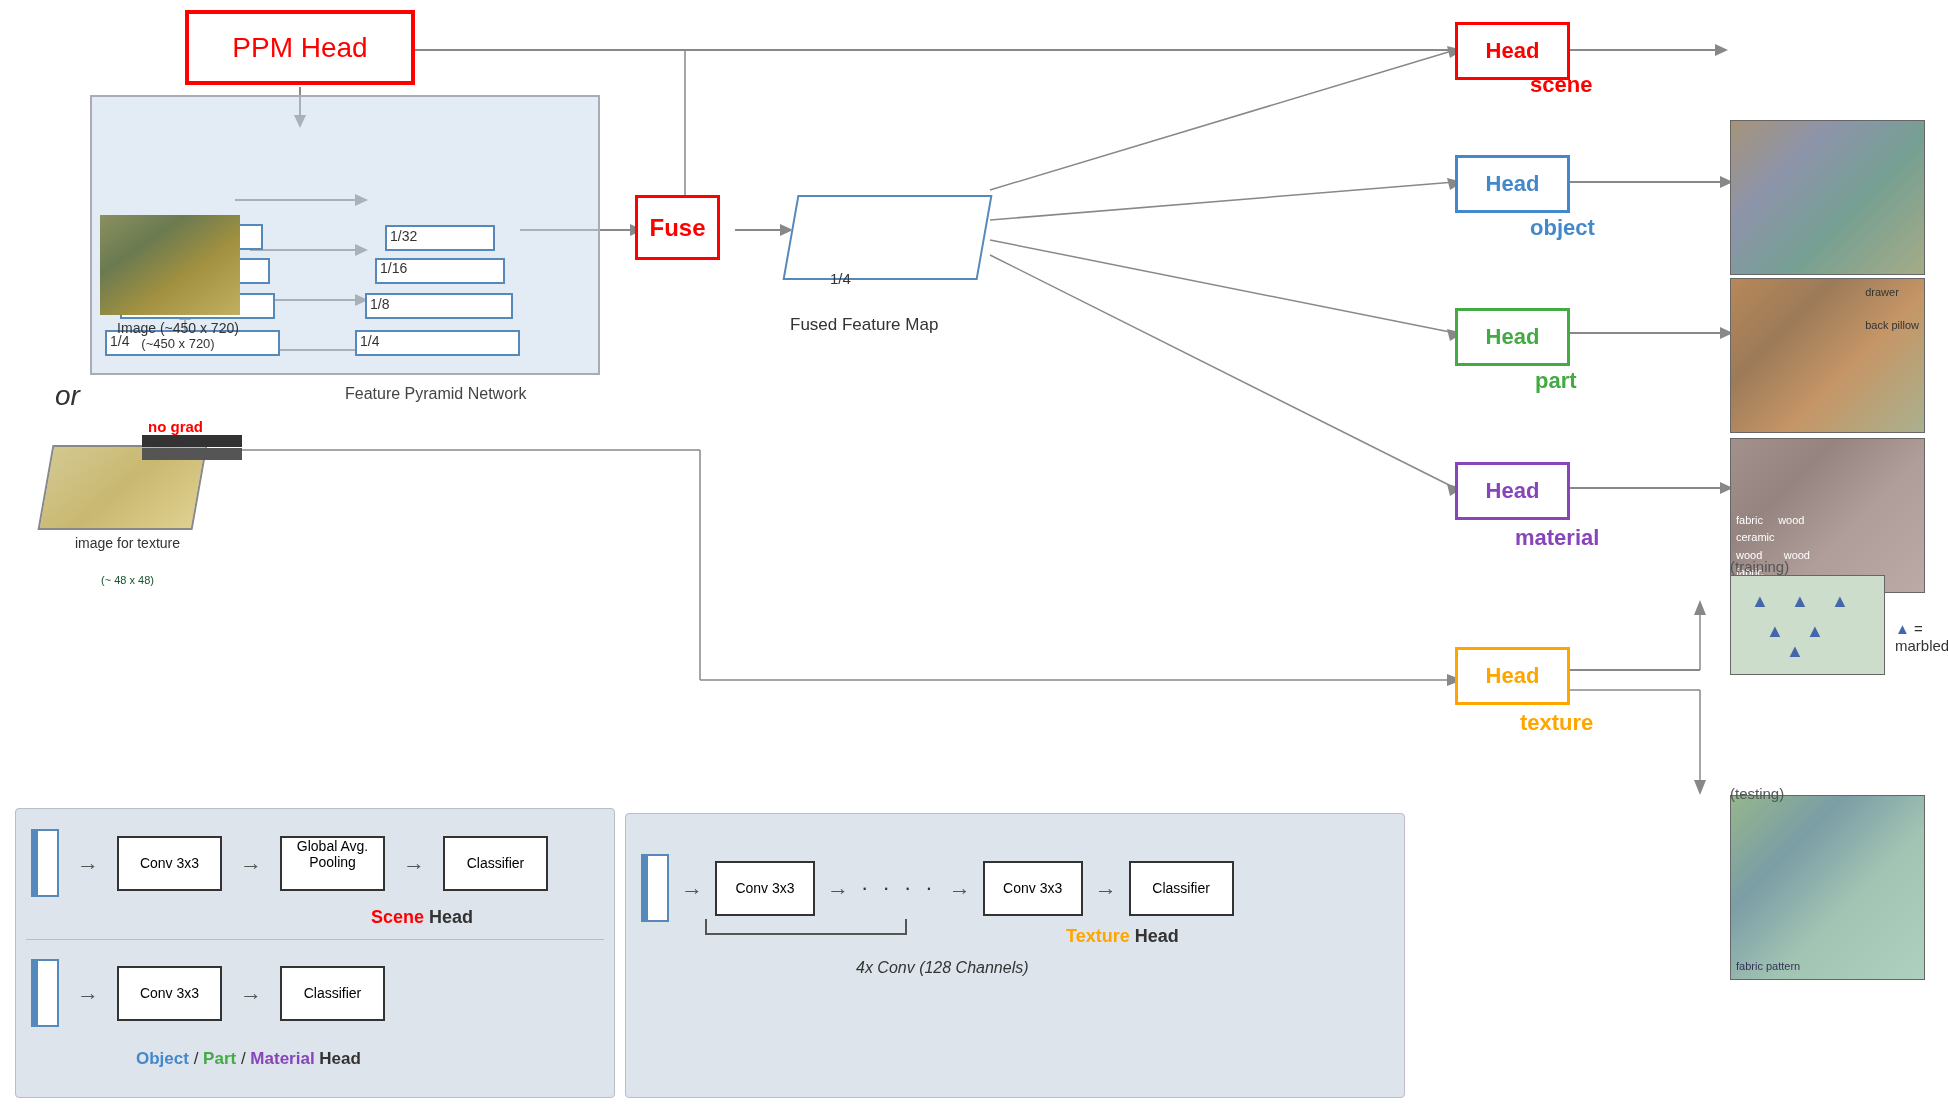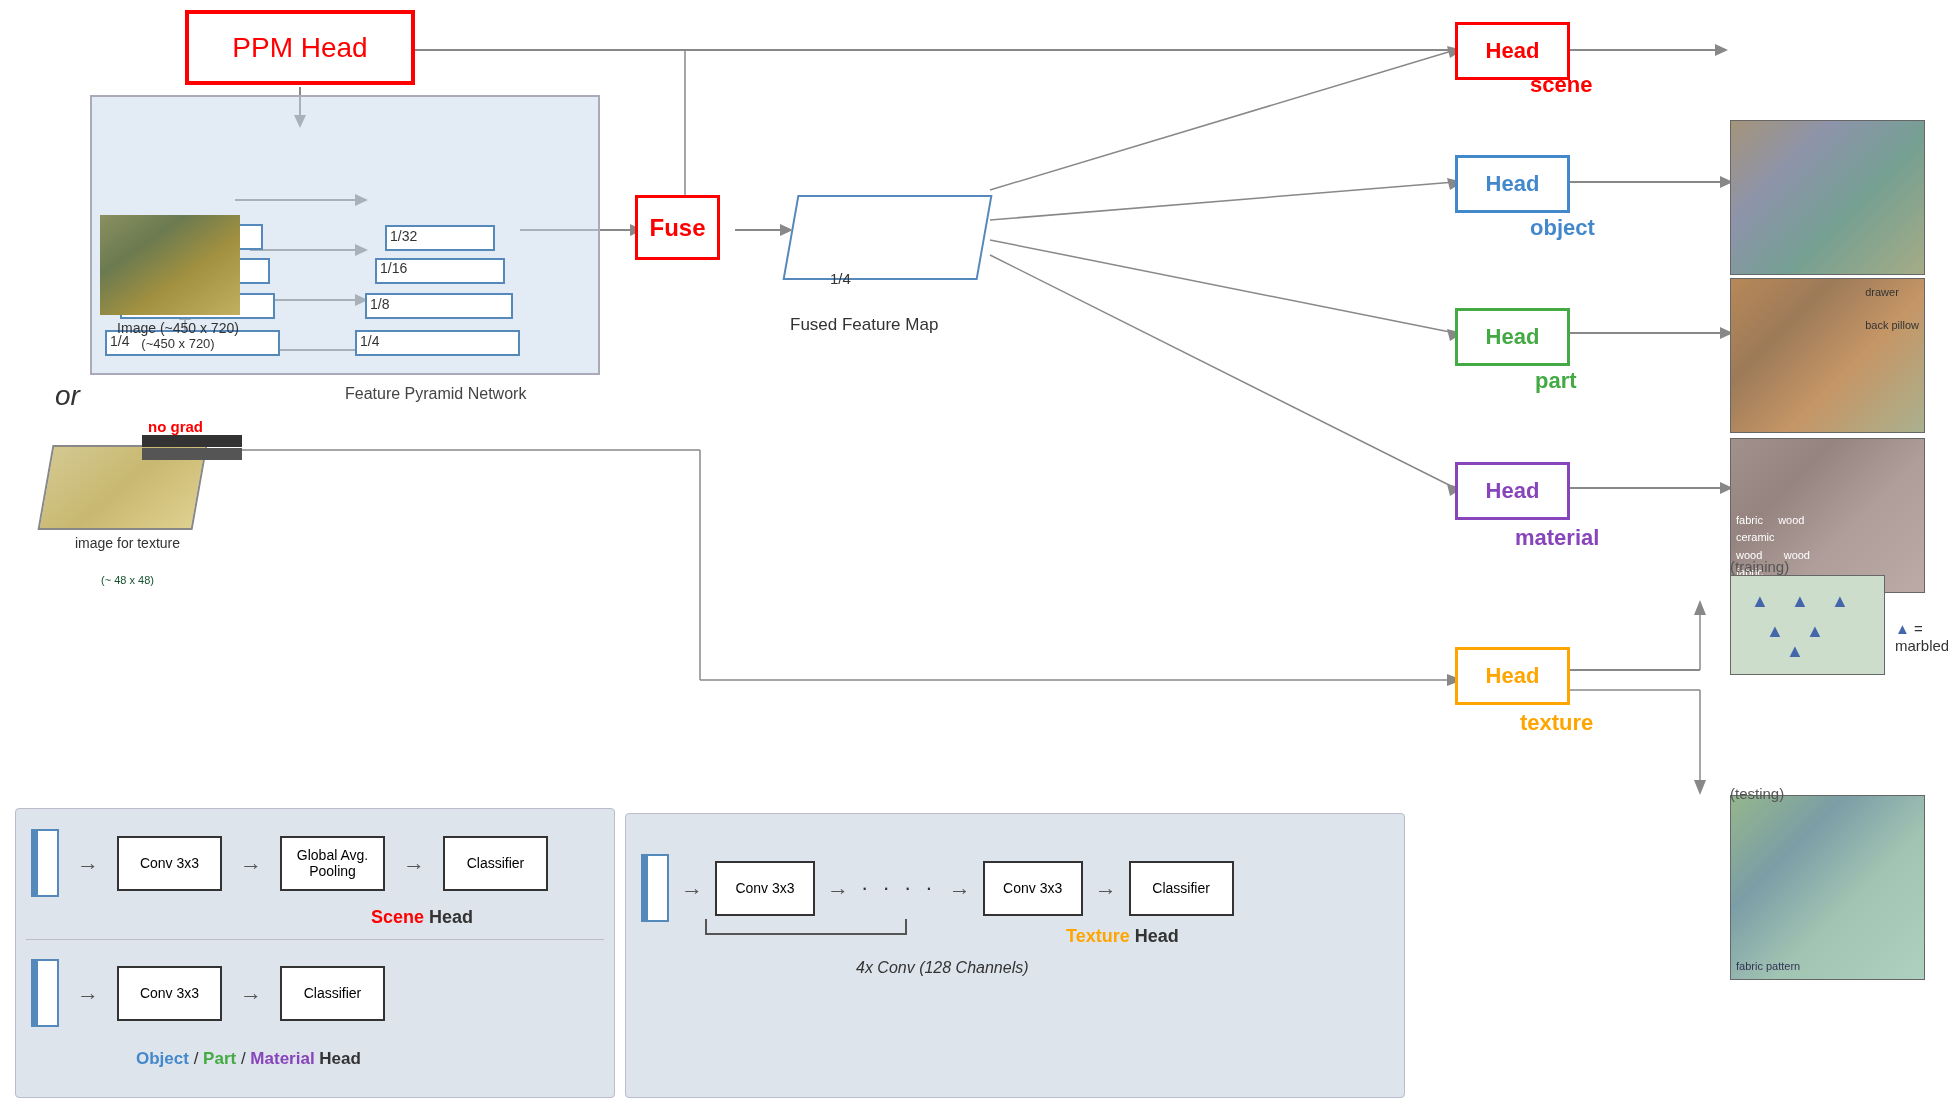--- a/index.html
+++ b/index.html
@@ -301,21 +301,21 @@
       <div style="width:28px;height:68px;background:white;border:2px solid #5588bb;border-left:7px solid #5588bb;"></div>
 
       <div style="font-size:22px;color:#555;">→</div>
 
       <div style="width:105px;height:55px;background:white;border:2px solid #333;display:flex;align-items:center;justify-content:center;font-size:14px;">
         <span>Conv 3x3</span>
       </div>
 
       <div style="font-size:22px;color:#555;">→</div>
 
-      <div style="width:105px;height:55px;background:white;border:2px solid #333;display:flex;align-items:center;justify-content:center;font-size:14px;text-align:center;">
+      <div style="width:105px;height:55px;background:white;border:2px solid #333;display:flex;justify-content:center;font-size:14px;text-align:center;">
         <span>Global Avg.
 Pooling</span>
       </div>
 
       <div style="font-size:22px;color:#555;">→</div>
 
       <div style="width:105px;height:55px;background:white;border:2px solid #333;display:flex;align-items:center;justify-content:center;font-size:14px;">
         <span>Classifier</span>
       </div>
     </div>

